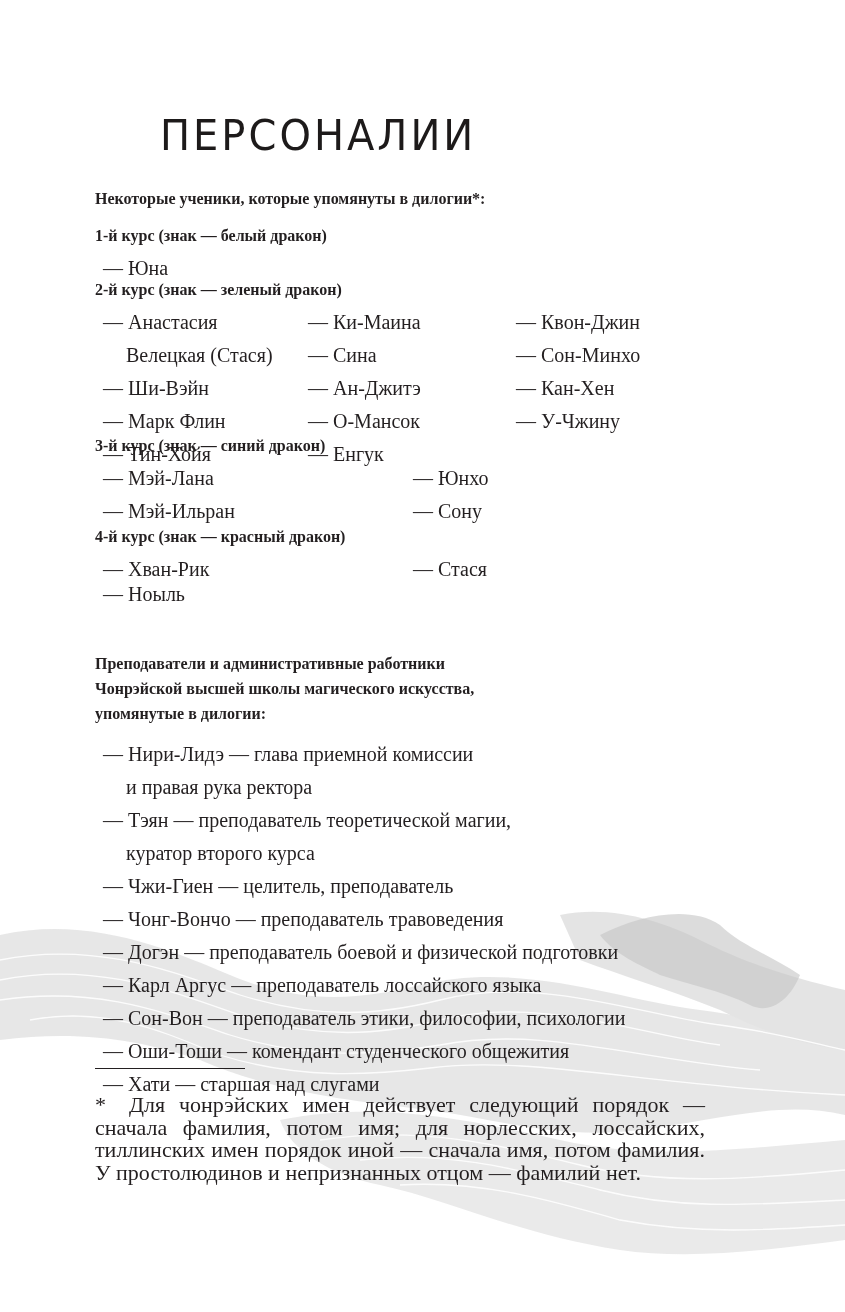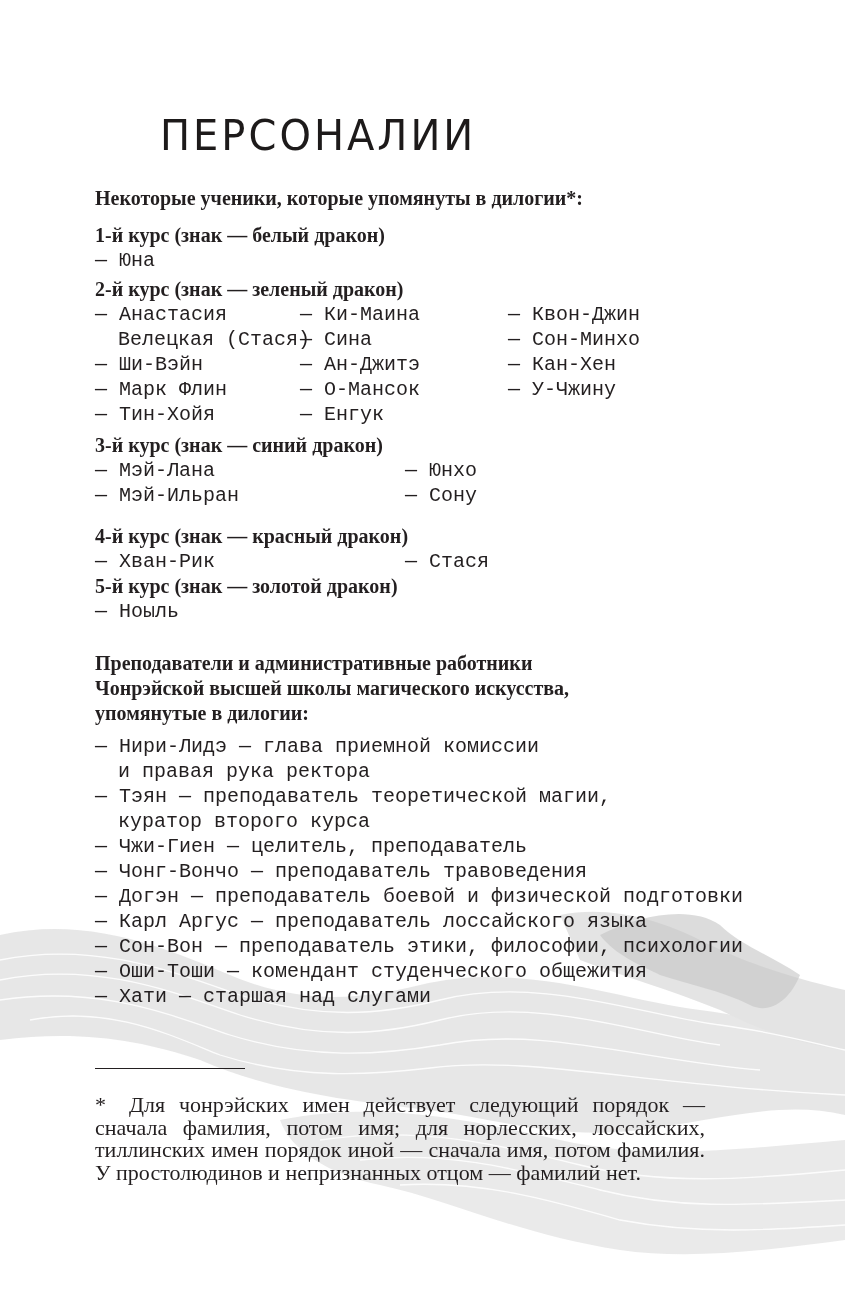--- a/index.html
+++ b/index.html
@@ -10,22 +10,22 @@
     color: #231f20;
   }
   .bg-art { position: absolute; left: 0; top: 0; width: 845px; height: 1312px; z-index: 0; }
   .page { position: absolute; left: 95px; top: 0; width: 610px; z-index: 1; }
   .title {
     position: absolute; left: 160px; top: 112px; width: 290px;
     font-family: "DejaVu Sans", sans-serif; font-size: 40px; letter-spacing: 3px;
     font-weight: normal; text-align: center; color: #1d1a1a;
     transform: scaleY(1.05);
   }
-  .h { font-weight: bold; font-size: 20px; line-height: 25px; margin: 0; }
-  .line { font-size: 20px; line-height: 25px; margin: 0; white-space: nowrap; font-family: Liberation Mono, monospace; }
+  .h { font-weight: bold; font-size: 16px; line-height: 25px; margin: 0; }
+  .line { font-size: 20px; line-height: 25px; margin: 8px; white-space: nowrap; }
   .block { position: absolute; left: 0; }
   .cols { display: flex; }
   .col { font-size: 20px; line-height: 25px; }
   .indent { padding-left: 23px; }
   .rule { position: absolute; left: 0; top: 1068px; width: 150px; border-top: 1.3px solid #231f20; }
   .fn {
     position: absolute; left: 0; top: 1072px; width: 610px;
     font-size: 22px; line-height: 22.5px; text-align: justify;
   }
   .fn .star { display: inline-block; width: 34px; }
@@ -120,21 +120,20 @@
       <div class="col" style="width:310px;">
         <p class="line">— Хван-Рик</p>
       </div>
       <div class="col">
         <p class="line">— Стася</p>
       </div>
     </div>
   </div>
 
   <div class="block" style="top:574px;">
-    <p class="h">5-й курс (знак — золотой дракон)</p>
     <p class="line">— Ноыль</p>
   </div>
 
   <div class="block" style="top:651px;">
     <p class="h">Преподаватели и административные работники</p>
     <p class="h">Чонрэйской высшей школы магического искусства,</p>
     <p class="h">упомянутые в дилогии:</p>
     <div style="height:8px"></div>
     <p class="line">— Нири-Лидэ — глава приемной комиссии</p>
     <p class="line indent">и правая рука ректора</p>

